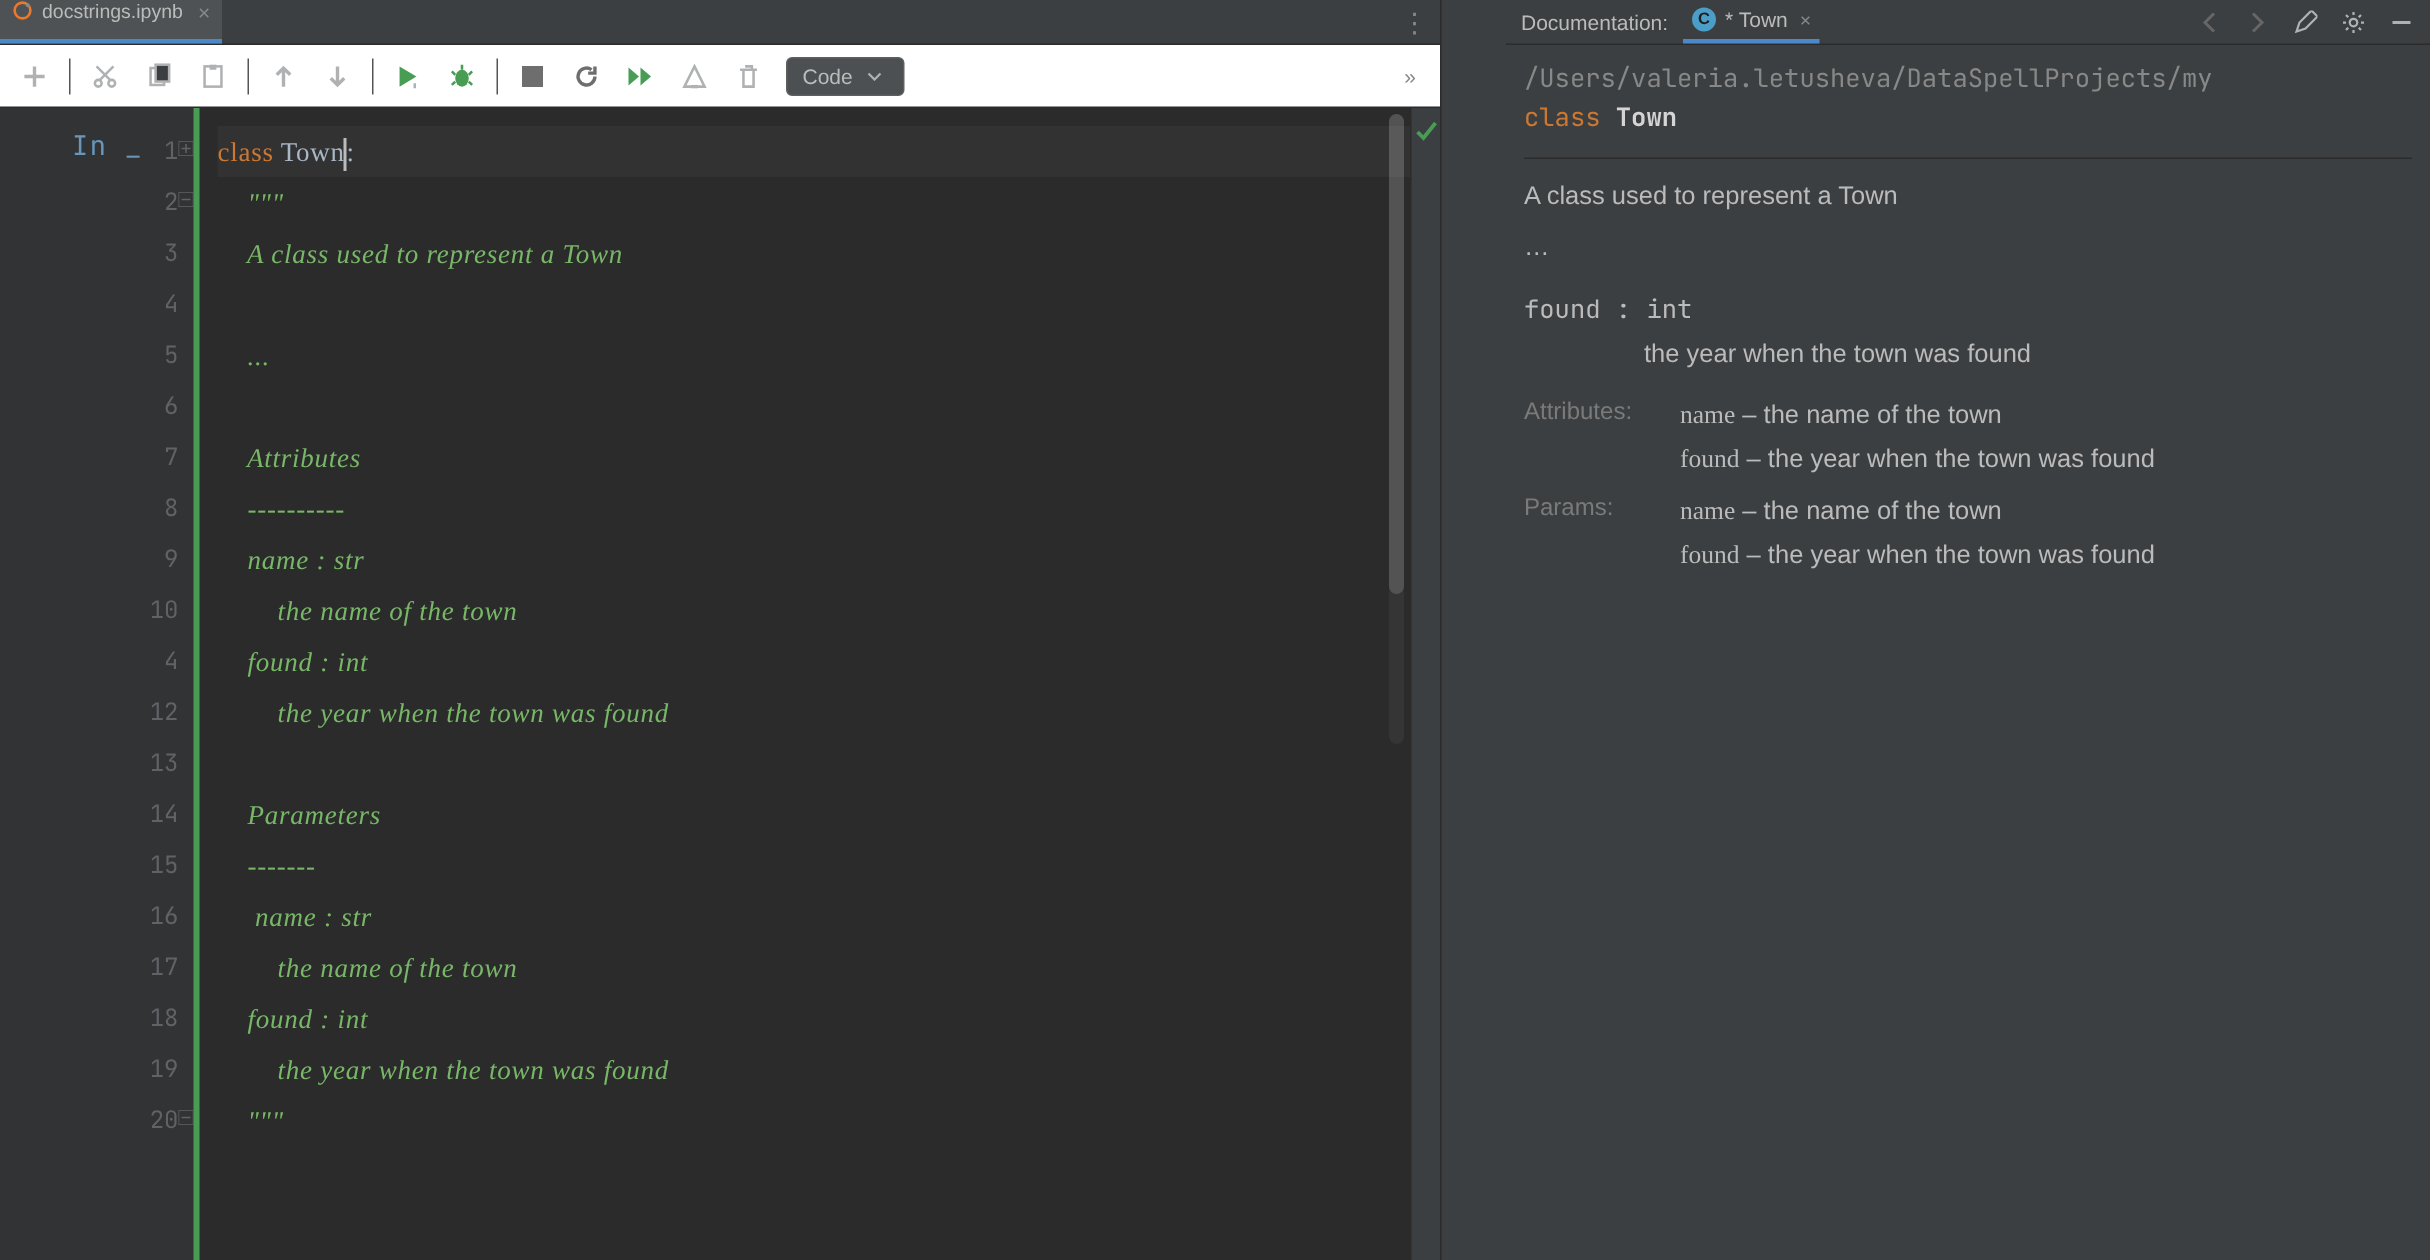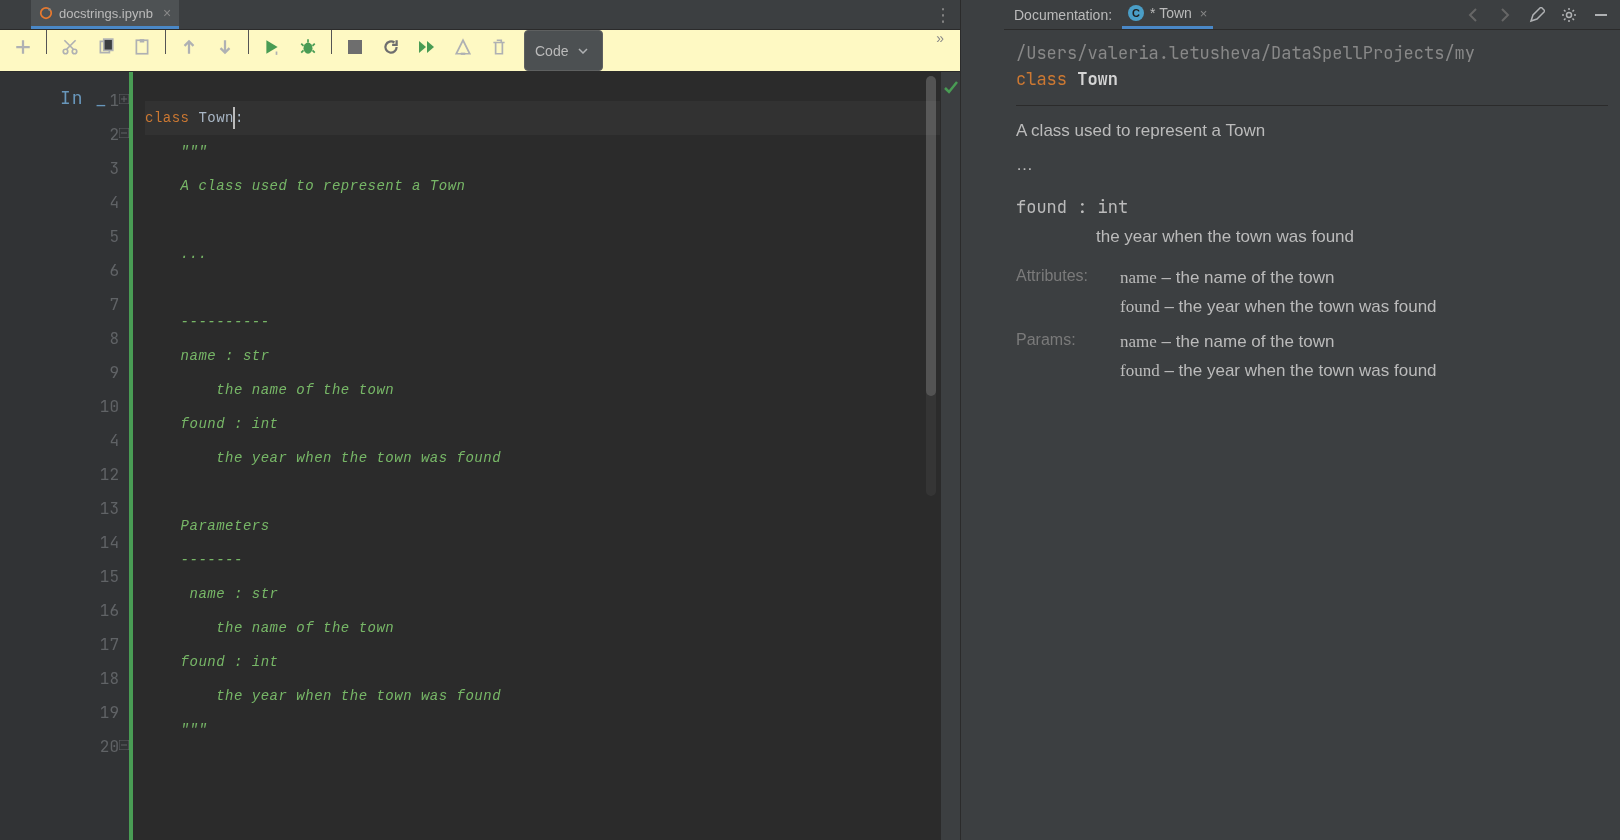--- a/index.html
+++ b/index.html
@@ -29,29 +29,27 @@
 
 .tab-bar {
   height: 30px;
   background: #3c3f41;
   display: flex;
   align-items: center;
   border-bottom: 1px solid #2b2b2b;
 }
 .tab {
   display: flex;
-  align-items: center;
   gap: 6px;
-  padding: 12px 8px;
+  padding: 0 8px;
   height: 100%;
   background: #4e5254;
   border-bottom: 3px solid #4a88c7;
   font-size: 13px;
   color: #bbbbbb;
-  margin-left: 31px;
 }
 .tab .file-icon {
   width: 14px;
   height: 14px;
   display: flex;
   align-items: center;
   justify-content: center;
 }
 .tab .close-x {
   color: #888;
@@ -61,22 +59,23 @@
 .tab-overflow {
   margin-left: auto;
   padding: 0 10px;
   color: #888;
   font-size: 18px;
   letter-spacing: -2px;
 }
 
 .toolbar {
   height: 42px;
-  background: #fef9c3;
-  display: flex;
+  background: #ffffff;
+  display: flex;
+  align-items: center;
   padding: 0 6px;
   gap: 2px;
   border-bottom: 1px solid #2b2b2b;
 }
 .tool-btn {
   width: 34px;
   height: 34px;
   display: flex;
   align-items: center;
   justify-content: center;
@@ -110,21 +109,21 @@
 
 .editor-wrap {
   flex: 1;
   display: flex;
   background: #2b2b2b;
   overflow: hidden;
   position: relative;
 }
 .in-label {
   position: absolute;
-  left: 60px;
+  left: 48px;
   top: 14px;
   z-index: 5;
   font-family: "JetBrains Mono", Menlo, Consolas, monospace;
   font-size: 18px;
   color: #6897bb;
   letter-spacing: 1px;
 }
 .gutter {
   width: 133px;
   background: #313335;
@@ -144,24 +143,24 @@
 .fold-icon {
   position: absolute;
   right: -2px;
   top: 10px;
   width: 12px;
   height: 12px;
   color: #606366;
 }
 .code-area {
   flex: 1;
-  padding-top: 29px;
+  padding-top: 12px;
   padding-left: 12px;
-  font-family: Liberation Mono, monospace;
-  font-size: 14px;
+  font-family: Liberation Serif, serif;
+  font-size: 18px;
   line-height: 34px;
   color: #a9b7c6;
   position: relative;
   letter-spacing: 0.5px;
 }
 .code-line { height: 34px; white-space: pre; }
 .kw { color: #cc7832; }
 .cls { color: #a9b7c6; }
 .docstring { color: #77b767; font-style: italic; }
 .code-line-1 { background: #323232; }
@@ -417,20 +416,21 @@
           </span></div>
     </div>
 
     <div class="code-area">
       <div class="code-line code-line-1"><span class="kw">class</span><span class="cls"> Town</span><span class="caret"></span><span>:</span></div>
       <div class="code-line"><span class="docstring">    """</span></div>
       <div class="code-line"><span class="docstring">    A class used to represent a Town</span></div>
       <div class="code-line"><span class="docstring"></span></div>
       <div class="code-line"><span class="docstring">    ...</span></div>
       <div class="code-line"><span class="docstring"></span></div>
+      <div class="code-line"><span class="docstring">    Attributes</span></div>
       <div class="code-line"><span class="docstring">    ----------</span></div>
       <div class="code-line"><span class="docstring">    name : str</span></div>
       <div class="code-line"><span class="docstring">        the name of the town</span></div>
       <div class="code-line"><span class="docstring">    found : int</span></div>
       <div class="code-line"><span class="docstring">        the year when the town was found</span></div>
       <div class="code-line"><span class="docstring"></span></div>
       <div class="code-line"><span class="docstring">    Parameters</span></div>
       <div class="code-line"><span class="docstring">    -------</span></div>
       <div class="code-line"><span class="docstring">     name : str</span></div>
       <div class="code-line"><span class="docstring">        the name of the town</span></div>

